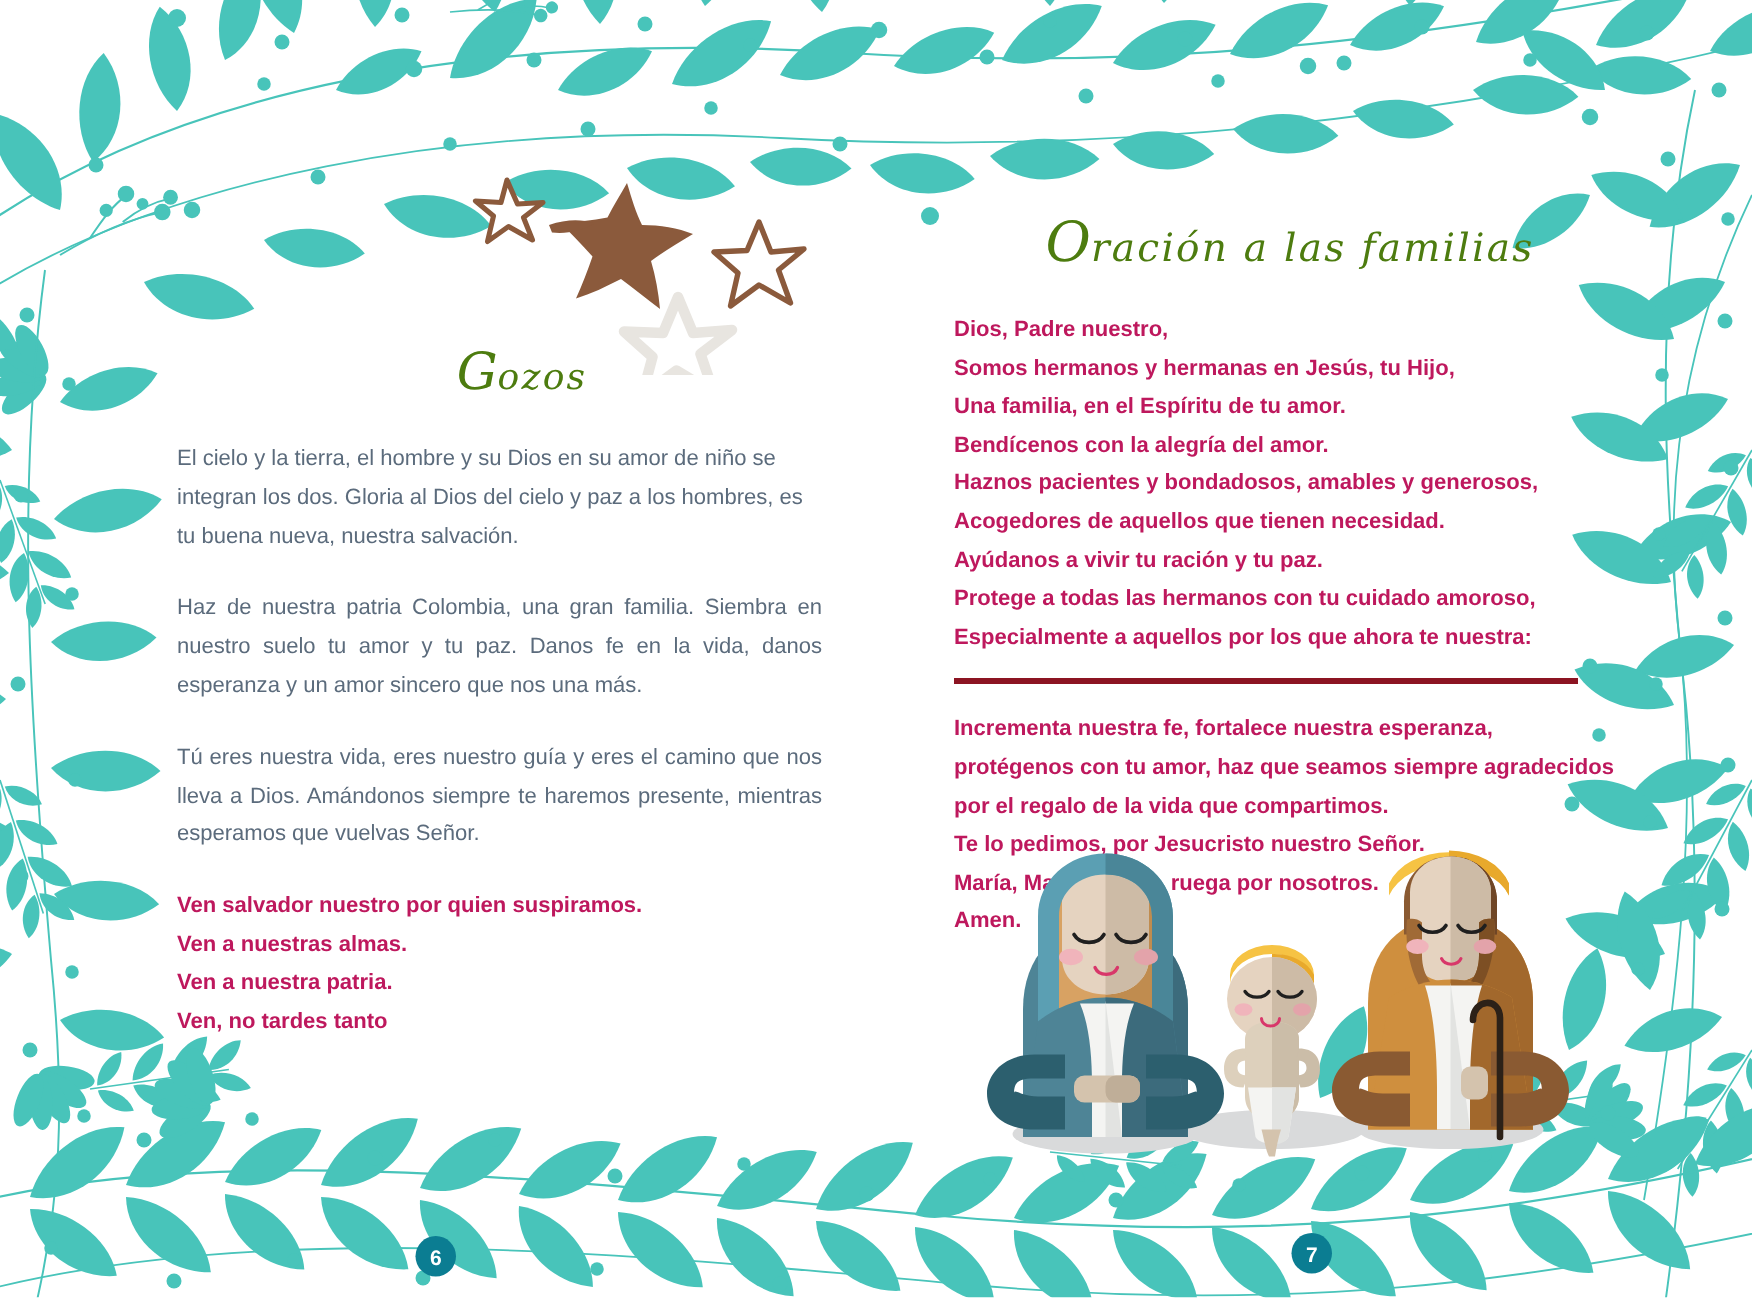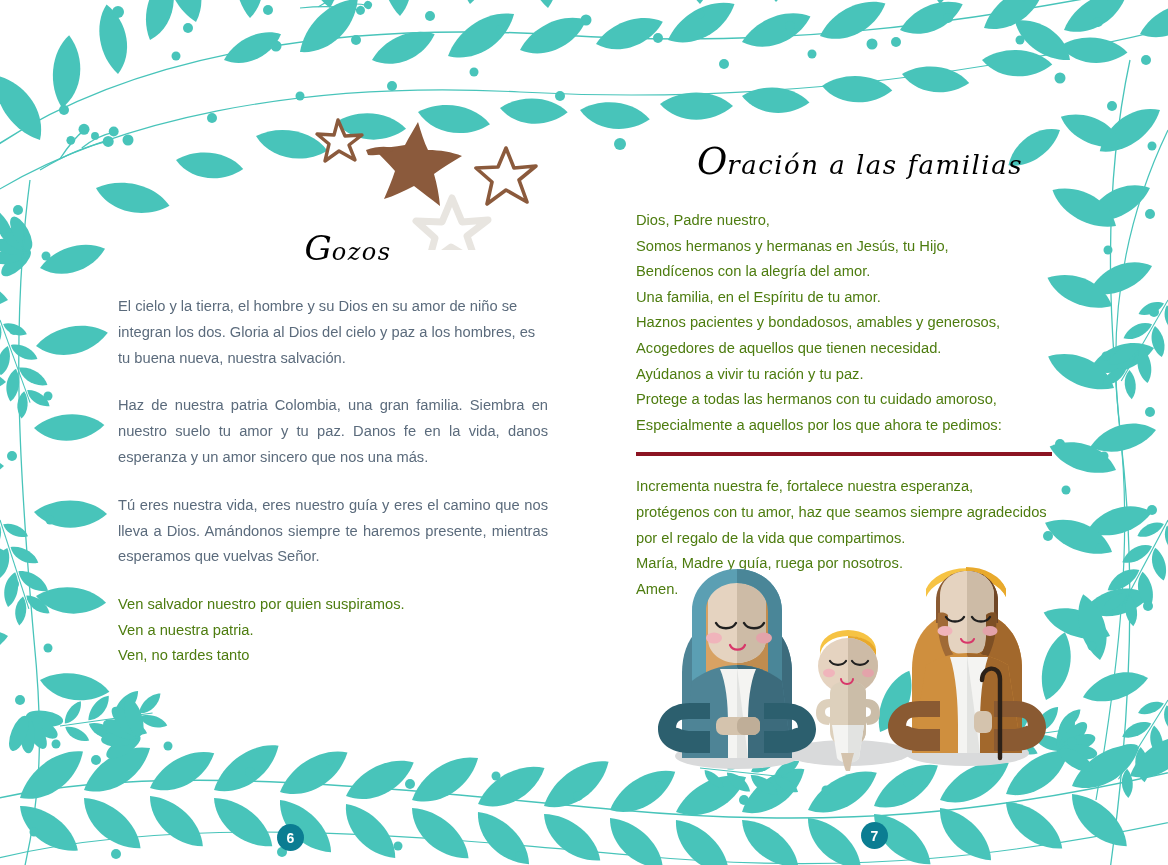--- a/index.html
+++ b/index.html
@@ -26,21 +26,21 @@
 
   
   .column { position: absolute; }
 
   #left-column  { left: 118px; top: 228px; width: 430px; }
   #right-column { left: 636px; top: 140px; width: 432px; }
 
   .script-title {
     font-family: "DejaVu Serif", serif;
     font-style: italic;
-    color: #000000;
+    color: #4d7c0f;
     letter-spacing: 1.5px;
     white-space: nowrap;
   }
   #gozos-title {
     font-size: 24px;
     text-align: center;
     margin-bottom: 26px;
     padding-left: 30px;
   }
   #oracion-title {
@@ -56,21 +56,21 @@
 
   .body-text {
     color: #5b6b7c;
     font-size: 14.7px;
     line-height: 25.8px;
   }
   .para { margin-bottom: 22px; }
   .para.justified { text-align: justify; }
   .para:last-child { margin-bottom: 4px; }
 
-  .prayer-line { color: #4d7c0f; font-size: 14.7px; line-height: 25.6px; white-space: nowrap; }
+  .prayer-line { color: #be185d; font-size: 14.7px; line-height: 25.6px; white-space: nowrap; font-weight: bold; }
 
   #intentions-rule {
     height: 4px;
     background: #8c1422;
     margin: 14px 0 18px 0;
     width: 416px;
   }
 
   
   .page-badge {
@@ -400,47 +400,49 @@
 
   <div class="column" id="left-column">
     <div class="script-title" id="gozos-title"><span class="cap">G</span><span>ozos</span></div>
 
     <div class="body-text">
       <p class="para">El cielo y la tierra,  el hombre y su Dios  en su amor de niño se integran los dos. Gloria al Dios del cielo y paz a los hombres, es tu buena nueva, nuestra salvación.</p>
       <p class="para justified">Haz de nuestra patria Colombia, una gran familia. Siembra en nuestro suelo tu amor y tu paz. Danos fe en la vida, danos esperanza y un amor sincero que nos una más.</p>
       <p class="para justified">Tú eres nuestra vida, eres nuestro guía y eres el camino que nos lleva a Dios. Amándonos siempre te haremos presente, mientras esperamos que vuelvas Señor.</p>
       <div class="para">
         <div class="prayer-line">Ven salvador nuestro por quien suspiramos.</div>
+        <div class="prayer-line">Ven a nuestras almas.</div>
         <div class="prayer-line">Ven a nuestra patria.</div>
         <div class="prayer-line">Ven, no tardes tanto</div>
       </div>
     </div>
   </div>
 
   <div class="column" id="right-column">
     <div class="script-title" id="oracion-title"><span class="cap">O</span><span>ración a las familias</span></div>
 
     <div>
       <div class="prayer-line">Dios, Padre nuestro,</div>
       <div class="prayer-line">Somos hermanos y hermanas en Jesús, tu Hijo,</div>
+      <div class="prayer-line">Una familia, en el Espíritu de tu amor.</div>
       <div class="prayer-line">Bendícenos con la alegría del amor.</div>
-      <div class="prayer-line">Una familia, en el Espíritu de tu amor.</div>
       <div class="prayer-line">Haznos pacientes y bondadosos, amables y generosos,</div>
       <div class="prayer-line">Acogedores de aquellos que tienen necesidad.</div>
       <div class="prayer-line">Ayúdanos a vivir tu ración y tu paz.</div>
       <div class="prayer-line">Protege a todas las hermanos con tu cuidado amoroso,</div>
-      <div class="prayer-line">Especialmente a aquellos por los que ahora te pedimos:</div>
+      <div class="prayer-line">Especialmente a aquellos por los que ahora te nuestra:</div>
     </div>
 
     <div id="intentions-rule"></div>
 
     <div>
       <div class="prayer-line">Incrementa nuestra fe, fortalece nuestra esperanza,</div>
       <div class="prayer-line">protégenos con tu amor, haz que seamos siempre agradecidos</div>
       <div class="prayer-line">por el regalo de la vida que compartimos.</div>
+      <div class="prayer-line">Te lo pedimos, por Jesucristo nuestro Señor.</div>
       <div class="prayer-line">María, Madre y guía, ruega por nosotros.</div>
       <div class="prayer-line">Amen.</div>
     </div>
   </div>
 
   <div id="nativity">
     <svg viewBox="0 0 430 245" xmlns="http://www.w3.org/2000/svg">
 
       <ellipse cx="97" cy="203" rx="62" ry="13" fill="#d9dadb"></ellipse>
       <ellipse cx="208" cy="200" rx="62" ry="13" fill="#d9dadb"></ellipse>

